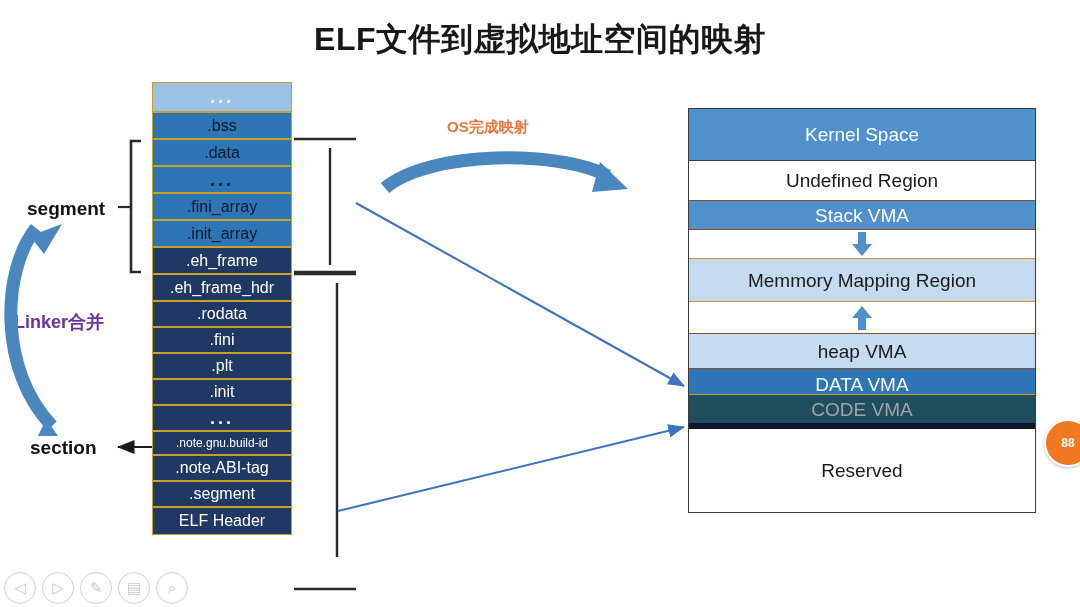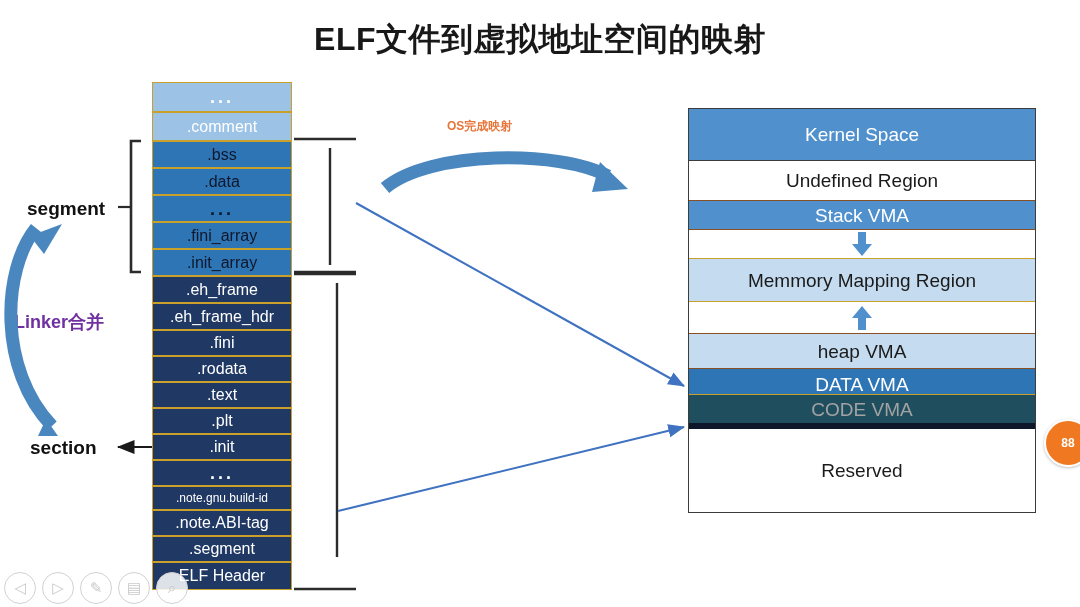--- a/index.html
+++ b/index.html
@@ -107,21 +107,21 @@
     position: absolute;
     left: 14px; top: 310px;
     font-size: 18px;
     font-weight: bold;
     color: #7030A0;
     white-space: nowrap;
   }
   #os-label {
     position: absolute;
     left: 447px; top: 118px;
-    font-size: 12px;
+    font-size: 15px;
     font-weight: bold;
     color: #E8763A;
     white-space: nowrap;
   }
 
   
   #overlay {
     position: absolute;
     left: 0; top: 0;
     width: 1080px; height: 607px;
@@ -168,31 +168,29 @@
 </style>
 </head>
 <body>
 
 <div id="slide">
 
   <div id="title">ELF文件到虚拟地址空间的映射</div>
 
   <div id="elf-column">
       <div class="elf-block elf-light elf-dots" style="height: 30px;">...</div>
-      <div class="elf-block elf-light" style="height: 29px;">.comment</div>
       <div class="elf-block elf-mid" style="height: 27px;">.bss</div>
       <div class="elf-block elf-mid" style="height: 27px;">.data</div>
       <div class="elf-block elf-mid elf-dots" style="height: 27px;">...</div>
       <div class="elf-block elf-mid" style="height: 27px;">.fini_array</div>
       <div class="elf-block elf-mid" style="height: 27px;">.init_array</div>
       <div class="elf-block elf-dark" style="height: 27px;">.eh_frame</div>
       <div class="elf-block elf-dark" style="height: 27px;">.eh_frame_hdr</div>
+      <div class="elf-block elf-dark" style="height: 26px;">.rodata</div>
       <div class="elf-block elf-dark" style="height: 26px;">.fini</div>
-      <div class="elf-block elf-dark" style="height: 26px;">.rodata</div>
-      <div class="elf-block elf-dark" style="height: 26px;">.text</div>
       <div class="elf-block elf-dark" style="height: 26px;">.plt</div>
       <div class="elf-block elf-dark" style="height: 26px;">.init</div>
       <div class="elf-block elf-dark elf-dots" style="height: 26px;">...</div>
       <div class="elf-block elf-dark elf-small" style="height: 24px;">.note.gnu.build-id</div>
       <div class="elf-block elf-dark" style="height: 26px;">.note.ABI-tag</div>
       <div class="elf-block elf-dark" style="height: 26px;">.segment</div>
       <div class="elf-block elf-dark" style="height: 28px;">ELF Header</div>
     </div>
 
   <div id="vm-column">

